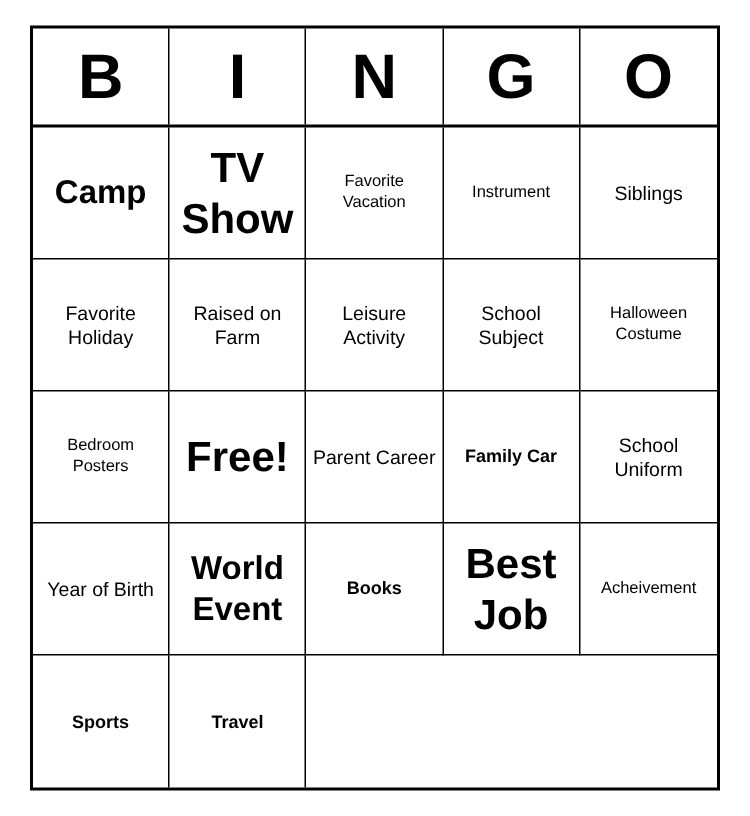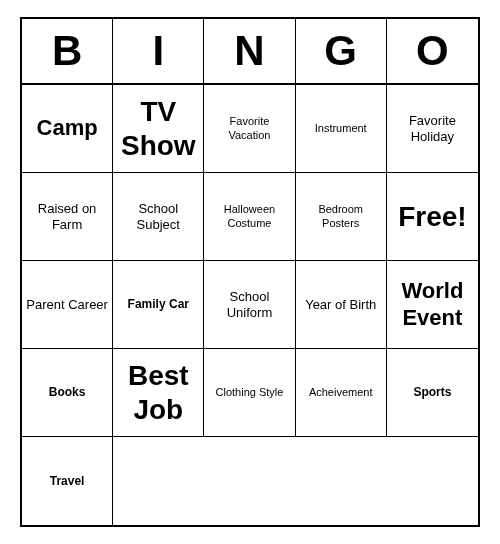--- a/index.html
+++ b/index.html
@@ -88,24 +88,30 @@
       <div class="bingo-cell">
         <span class="cell-xlarge">TV Show</span>
       </div>
       <div class="bingo-cell">
         <span class="cell-small">Favorite Vacation</span>
       </div>
       <div class="bingo-cell">
         <span class="cell-small">Instrument</span>
       </div>
       <div class="bingo-cell">
+        <span>Siblings</span>
+      </div>
+      <div class="bingo-cell">
         <span>Favorite Holiday</span>
       </div>
       <div class="bingo-cell">
         <span>Raised on Farm</span>
+      </div>
+      <div class="bingo-cell">
+        <span>Leisure Activity</span>
       </div>
       <div class="bingo-cell">
         <span>School Subject</span>
       </div>
       <div class="bingo-cell">
         <span class="cell-small">Halloween Costume</span>
       </div>
       <div class="bingo-cell">
         <span class="cell-small">Bedroom Posters</span>
       </div>
@@ -127,23 +133,20 @@
       <div class="bingo-cell">
         <span class="cell-large">World Event</span>
       </div>
       <div class="bingo-cell">
         <span class="cell-medium">Books</span>
       </div>
       <div class="bingo-cell">
         <span class="cell-xlarge">Best Job</span>
       </div>
       <div class="bingo-cell">
-        <span class="cell-small">Clothing Style</span>
-      </div>
-      <div class="bingo-cell">
         <span class="cell-small">Acheivement</span>
       </div>
       <div class="bingo-cell">
         <span class="cell-medium">Sports</span>
       </div>
       <div class="bingo-cell">
         <span class="cell-medium">Travel</span>
       </div>
     </div>
 </div>

